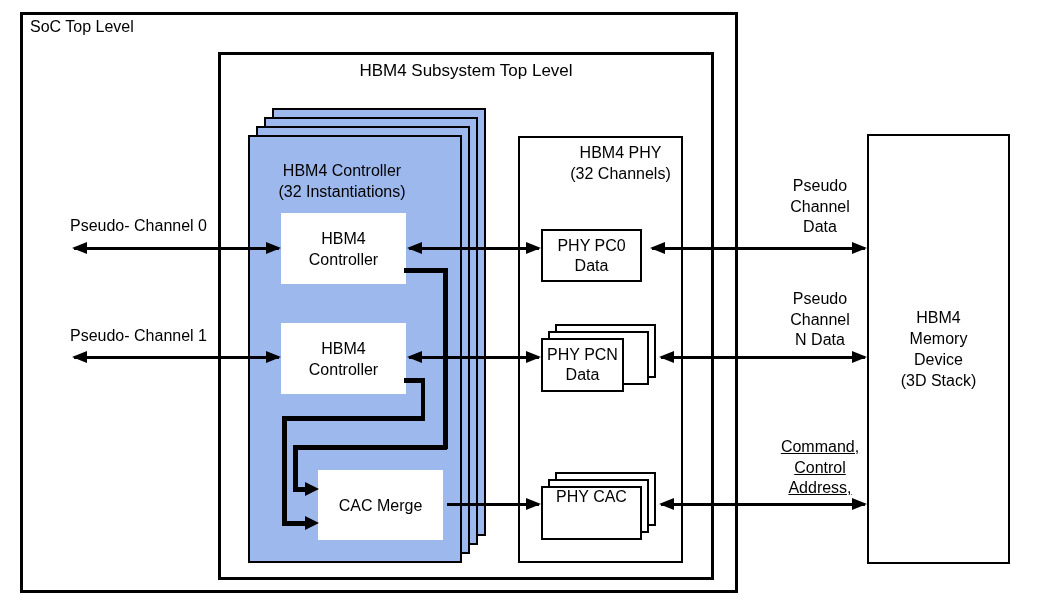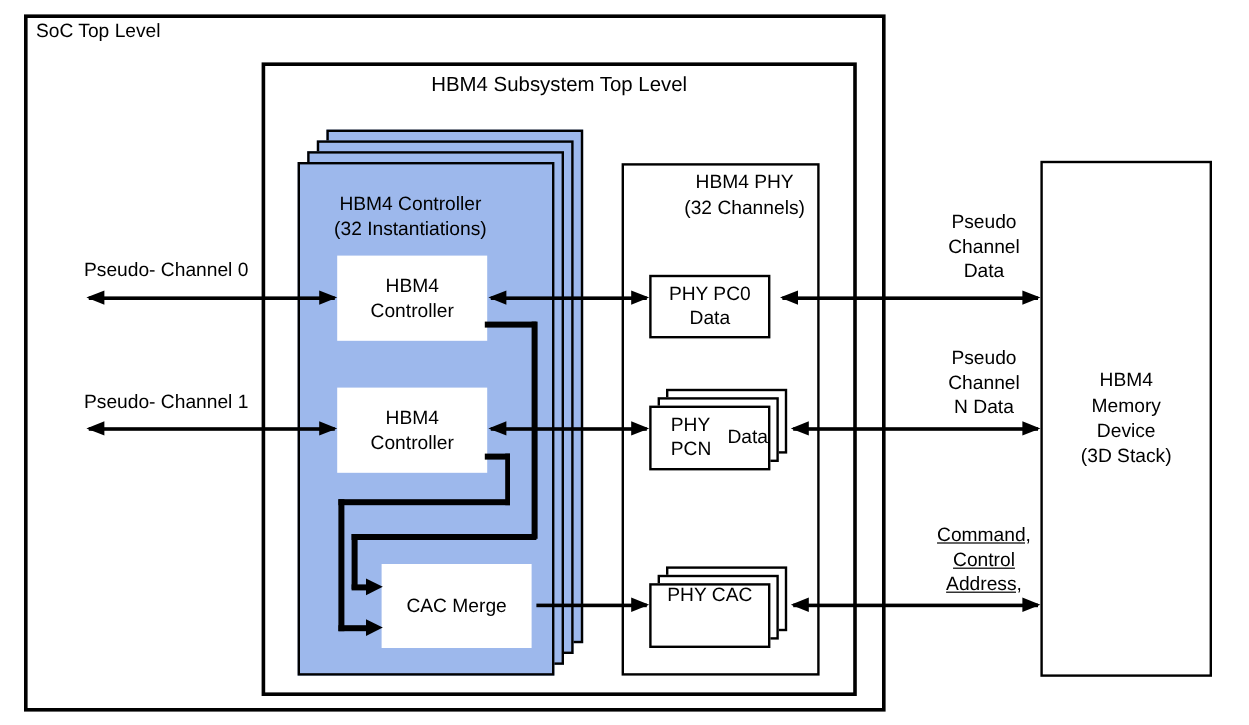--- a/index.html
+++ b/index.html
@@ -68,21 +68,21 @@
     <div>(32 Channels)</div>
   </div>
 
   <div class="box thin" style="left:541px;top:229px;width:101px;height:53px;display:flex;flex-direction:column;align-items:center;justify-content:center;">
     <div style="font-size:16px;line-height:20px;">PHY PC0</div>
     <div style="font-size:16px;line-height:20px;">Data</div>
   </div>
 
   <div class="box thin" style="left:555px;top:324px;width:101px;height:54px;"></div>
   <div class="box thin" style="left:548px;top:331px;width:101px;height:54px;"></div>
-  <div class="box thin" style="left:541px;top:338px;width:101px;height:54px;display:flex;flex-direction:row;align-items:center;justify-content:center;padding-left:16px;">
+  <div class="box thin" style="left:541px;top:338px;width:83px;height:54px;display:flex;flex-direction:column;align-items:center;justify-content:center;">
     <div style="font-size:16px;line-height:20px;">PHY PCN</div>
     <div style="font-size:16px;line-height:20px;">Data</div>
   </div>
 
   <div class="box thin" style="left:555px;top:472px;width:101px;height:54px;"></div>
   <div class="box thin" style="left:548px;top:479px;width:101px;height:54px;"></div>
   <div class="box thin" style="left:541px;top:486px;width:101px;height:54px;display:flex;justify-content:center;">
     <div style="font-size:16px;">PHY CAC</div>
   </div>
 

